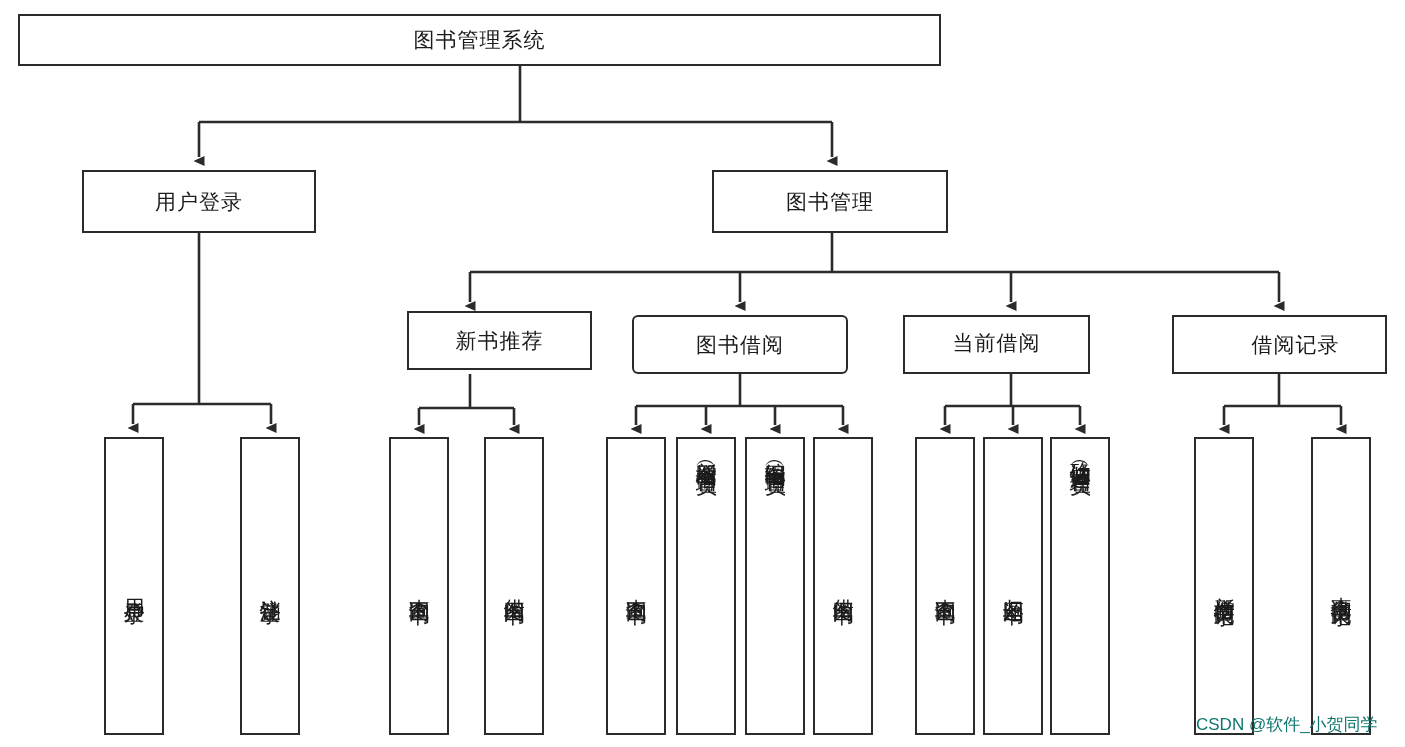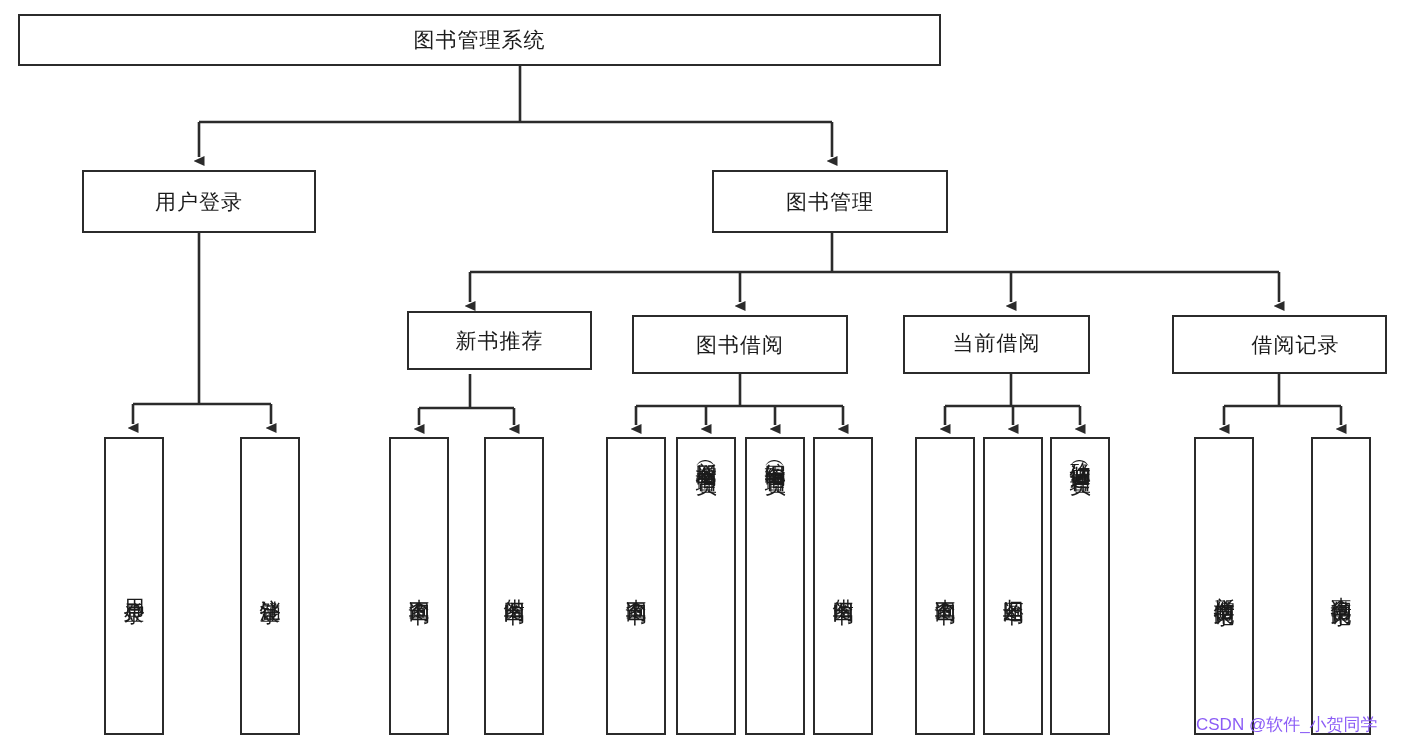--- a/index.html
+++ b/index.html
@@ -52,21 +52,21 @@
     line-height: 1.25;
     letter-spacing: 2px;
   }
   .node.vert.centered {
     align-items: center;
     padding-top: 0;
   }
   .watermark {
     position: absolute;
     font-size: 17px;
-    color: #8b5cf6;
+    color: #0f766e;
     white-space: nowrap;
     user-select: none;
   }
 </style>
 </head>
 <body>
 
 <div id="canvas">
 
   <svg id="edges" viewBox="0 0 1405 747" xmlns="http://www.w3.org/2000/svg">
@@ -129,21 +129,21 @@
   <div class="node horiz" style="left:82px; top:170px; width:234px; height:63px;">
     <span class="label">用户登录</span>
   </div>
   <div class="node horiz" style="left:712px; top:170px; width:236px; height:63px;">
     <span class="label">图书管理</span>
   </div>
 
   <div class="node horiz" style="left:362px; top:311px; width:185px; height:59px;margin-left:45px;">
     <span class="label">新书推荐</span>
   </div>
-  <div class="node horiz" style="left:632px; top:315px; width:216px; height:59px;">
+  <div class="node horiz" style="left:632px; top:315px; width:216px; height:59px;border-radius:6px;">
     <span class="label">图书借阅</span>
   </div>
   <div class="node horiz" style="left:903px; top:315px; width:187px; height:59px;font-family:Liberation Mono, monospace;">
     <span class="label">当前借阅</span>
   </div>
   <div class="node horiz" style="left:1172px; top:315px; width:215px; height:59px;padding-left:32px;">
     <span class="label">借阅记录</span>
   </div>
 
   <div class="node vert centered" style="left:104px; top:437px; width:60px; height:298px;">

